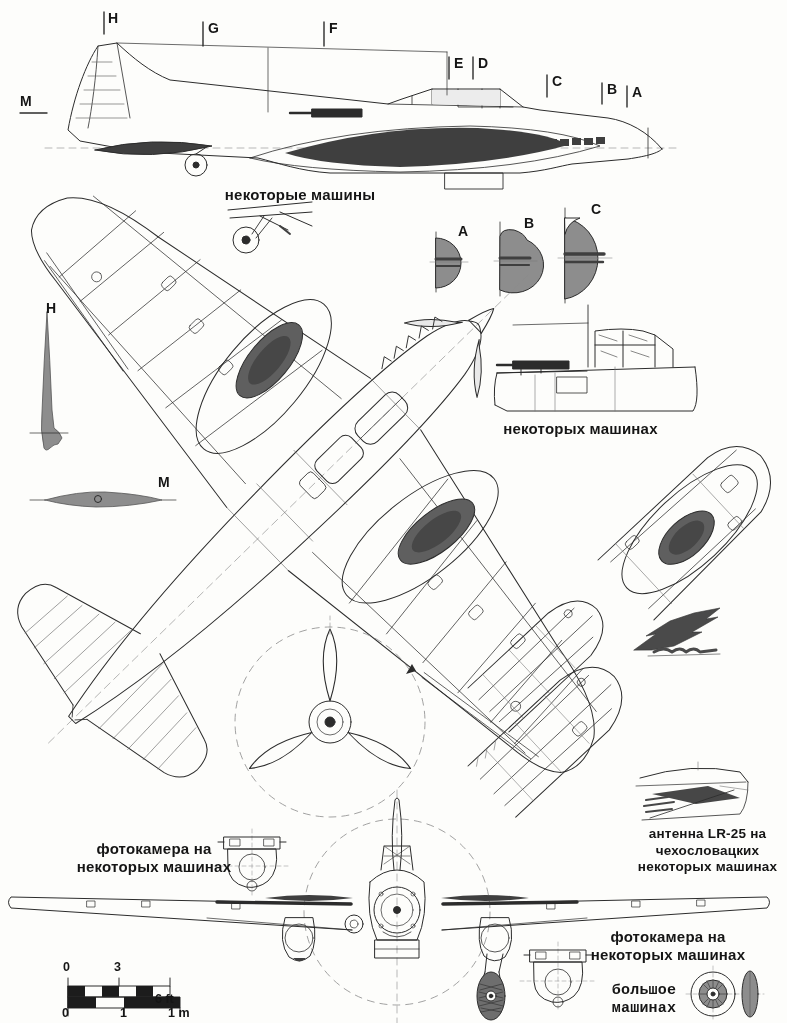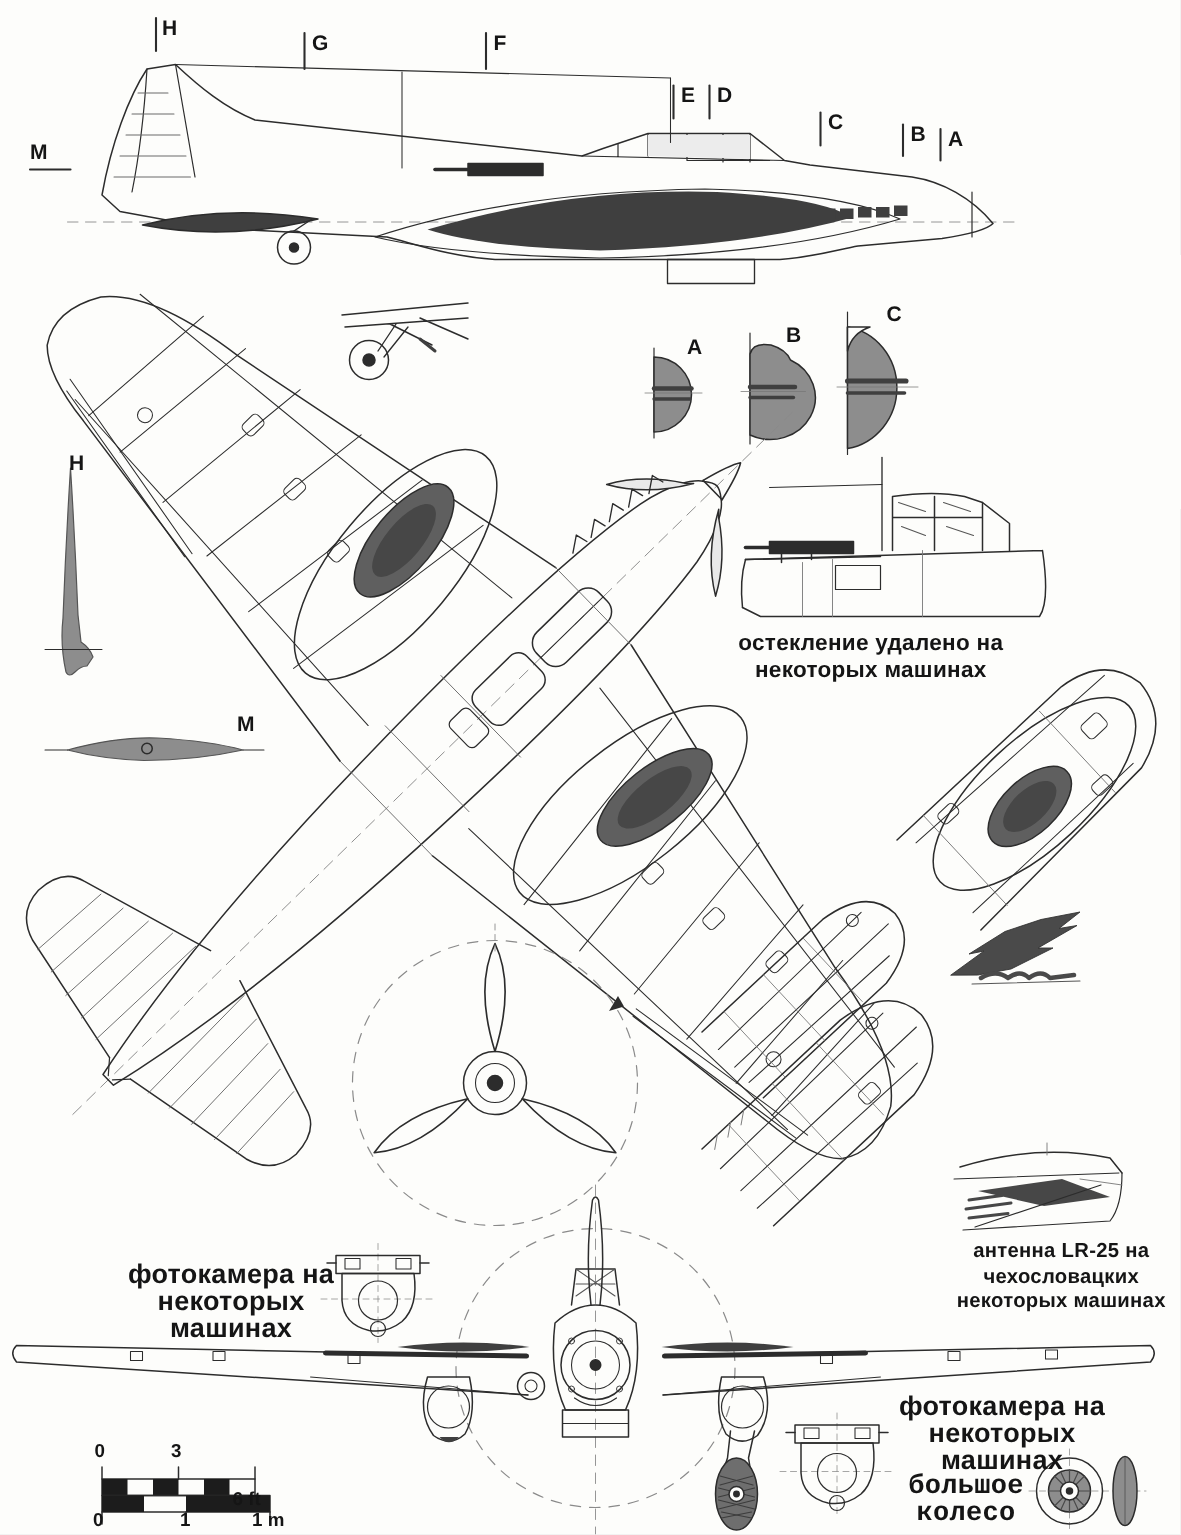--- a/index.html
+++ b/index.html
@@ -1,21 +1,21 @@
 <!DOCTYPE html>
 <html><head>
 <meta charset="utf-8">
 <style>
   html,body{margin:0;padding:0;background:#e9e9e9;}
   #page{position:relative;width:787px;height:1023px;background:#fdfdfb;overflow:hidden;
         font-family:"Liberation Sans",sans-serif;color:#1a1a1a;}
   svg{position:absolute;left:0;top:0;}
   .cap{position:absolute;font-weight:700;color:#151515;text-align:center;line-height:18px;font-size:15px;letter-spacing:.2px;}
   .cap.small{font-size:13.5px;line-height:16.5px;}
-  .cap.med{font-size:18px;line-height:18px;}
+  .cap.med{font-size:15px;line-height:18px;}
   .letter{position:absolute;font-weight:700;font-size:14px;color:#151515;}
   .tick-label{position:absolute;font-weight:700;font-size:12.5px;color:#151515;}
 </style>
 </head>
 <body>
 
 <div id="page">
 
 <svg width="787" height="1023" viewBox="0 0 787 1023">
   <g stroke="#2c2c2c" stroke-width="1" fill="none" stroke-linejoin="round" stroke-linecap="round">
@@ -384,23 +384,23 @@
         <rect x="68" y="997" width="28" height="11"></rect>
             <rect x="124" y="997" width="56" height="11"></rect>
       </g>
       <line x1="68" y1="1008" x2="68" y2="1016"></line>
           <line x1="124" y1="1008" x2="124" y2="1016"></line>
           <line x1="180" y1="1008" x2="180" y2="1016"></line>
     </g>
   </g>
 </svg>
 
+<div class="cap" style="left:205px;top:186px;width:190px;">некоторые машины</div>
 
 <div class="cap" style="left:478px;top:420px;width:205px;">
-  <div>остекление удалено на</div>
   <div>некоторых машинах</div>
 </div>
 
 <div class="cap small" style="left:625px;top:826px;width:165px;">
   <div>антенна LR-25  на</div>
   <div>чехословацких</div>
   <div>некоторых машинах</div>
 </div>
 
 <div class="cap med" style="left:70px;top:840px;width:168px;">
@@ -408,21 +408,21 @@
   <div>некоторых машинах</div>
 </div>
 
 <div class="cap med" style="left:584px;top:928px;width:168px;">
   <div>фотокамера  на</div>
   <div>некоторых машинах</div>
 </div>
 
 <div class="cap med" style="left:602px;top:982px;width:84px;font-family:Liberation Mono, monospace;">
   <div>большое</div>
-  <div>колесо</div>
+  <div>машинах</div>
 </div>
 
 <div class="letter" style="left:108px;top:10px;">H</div>
 <div class="letter" style="left:208px;top:20px;">G</div>
 <div class="letter" style="left:329px;top:20px;">F</div>
 <div class="letter" style="left:454px;top:55px;">E</div>
 <div class="letter" style="left:478px;top:55px;">D</div>
 <div class="letter" style="left:552px;top:73px;">C</div>
 <div class="letter" style="left:607px;top:81px;">B</div>
 <div class="letter" style="left:632px;top:84px;">A</div>

